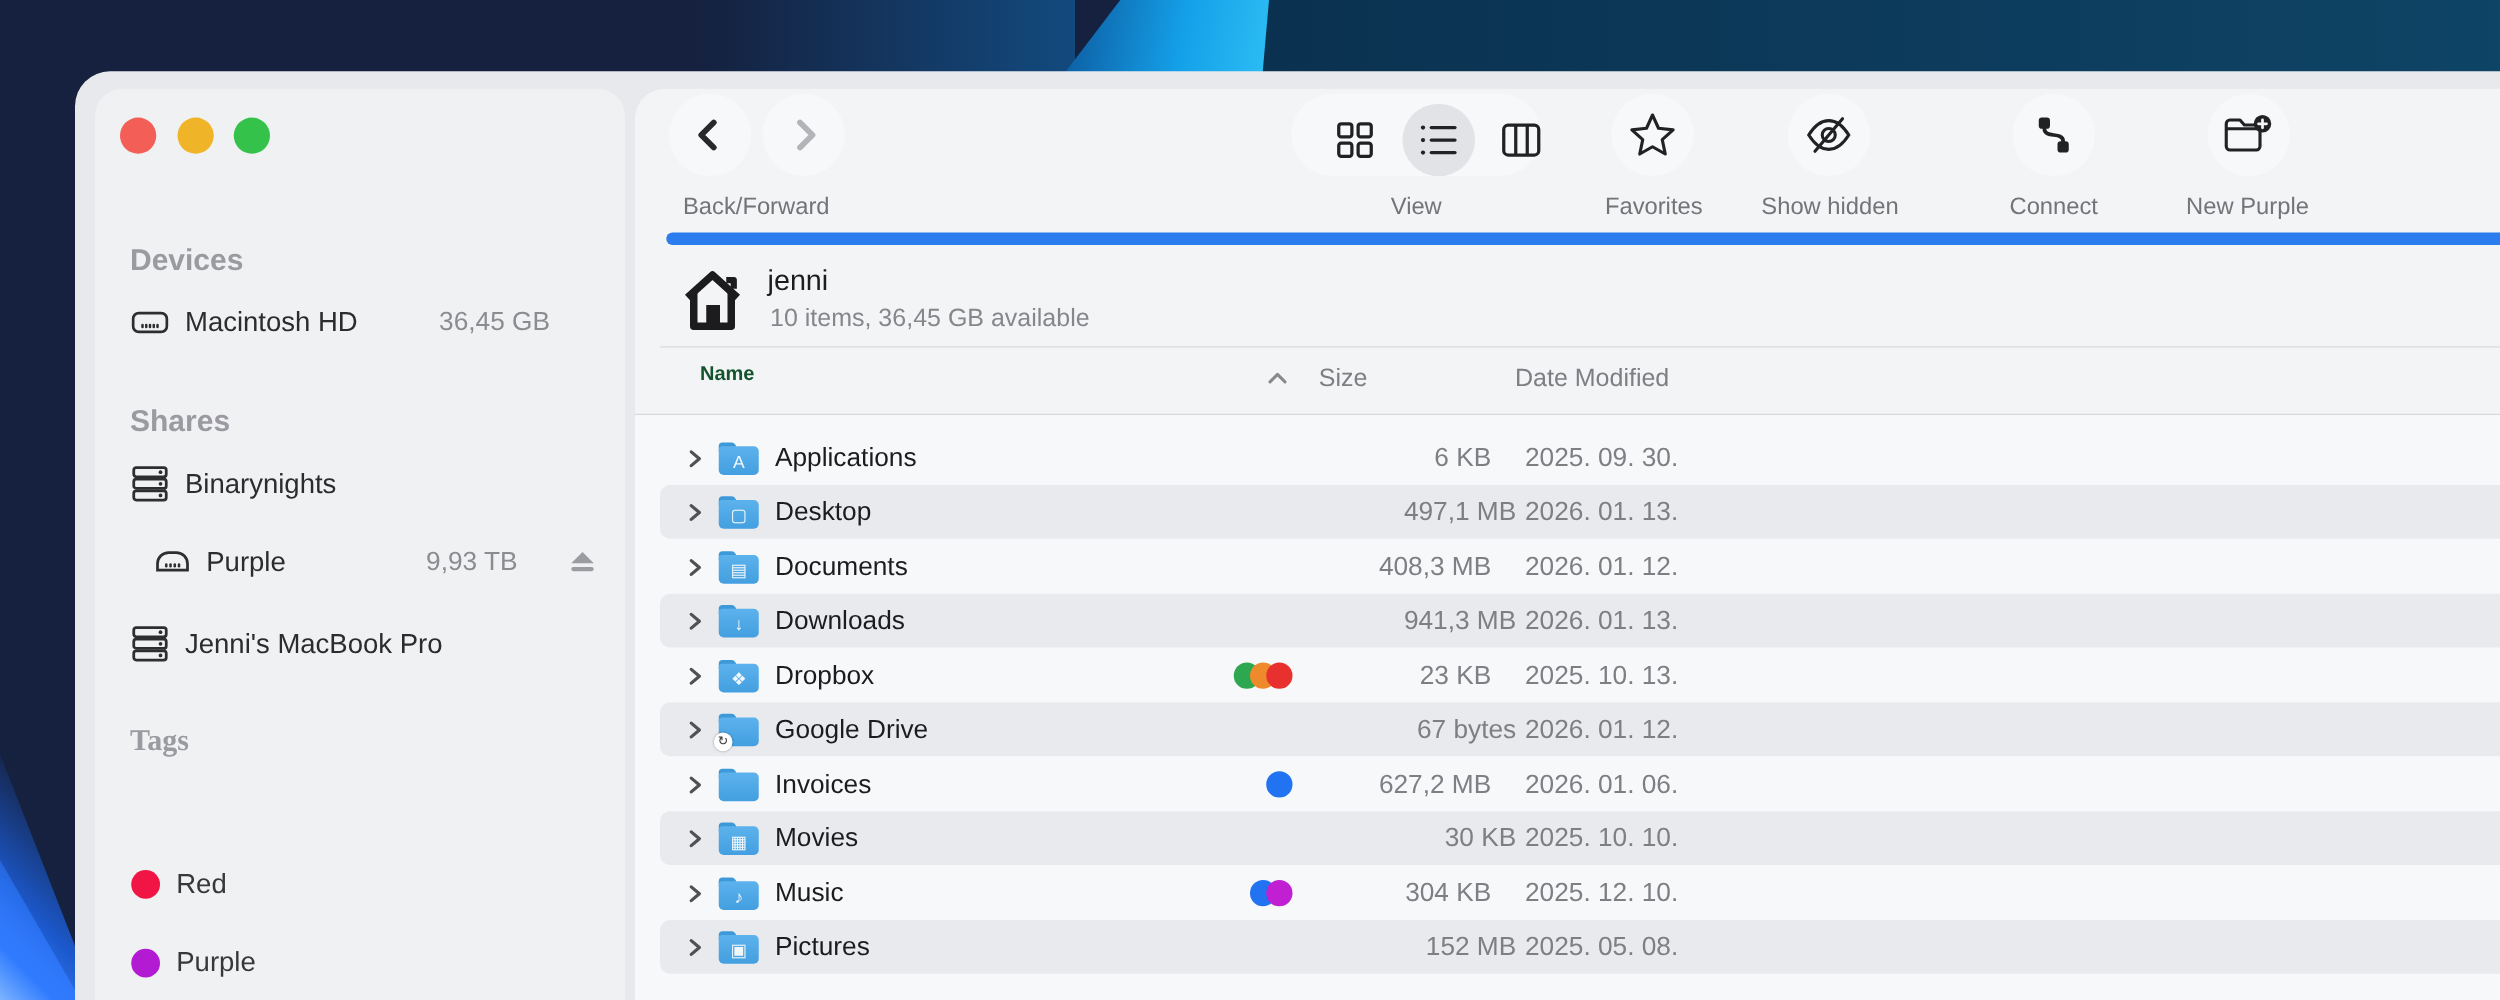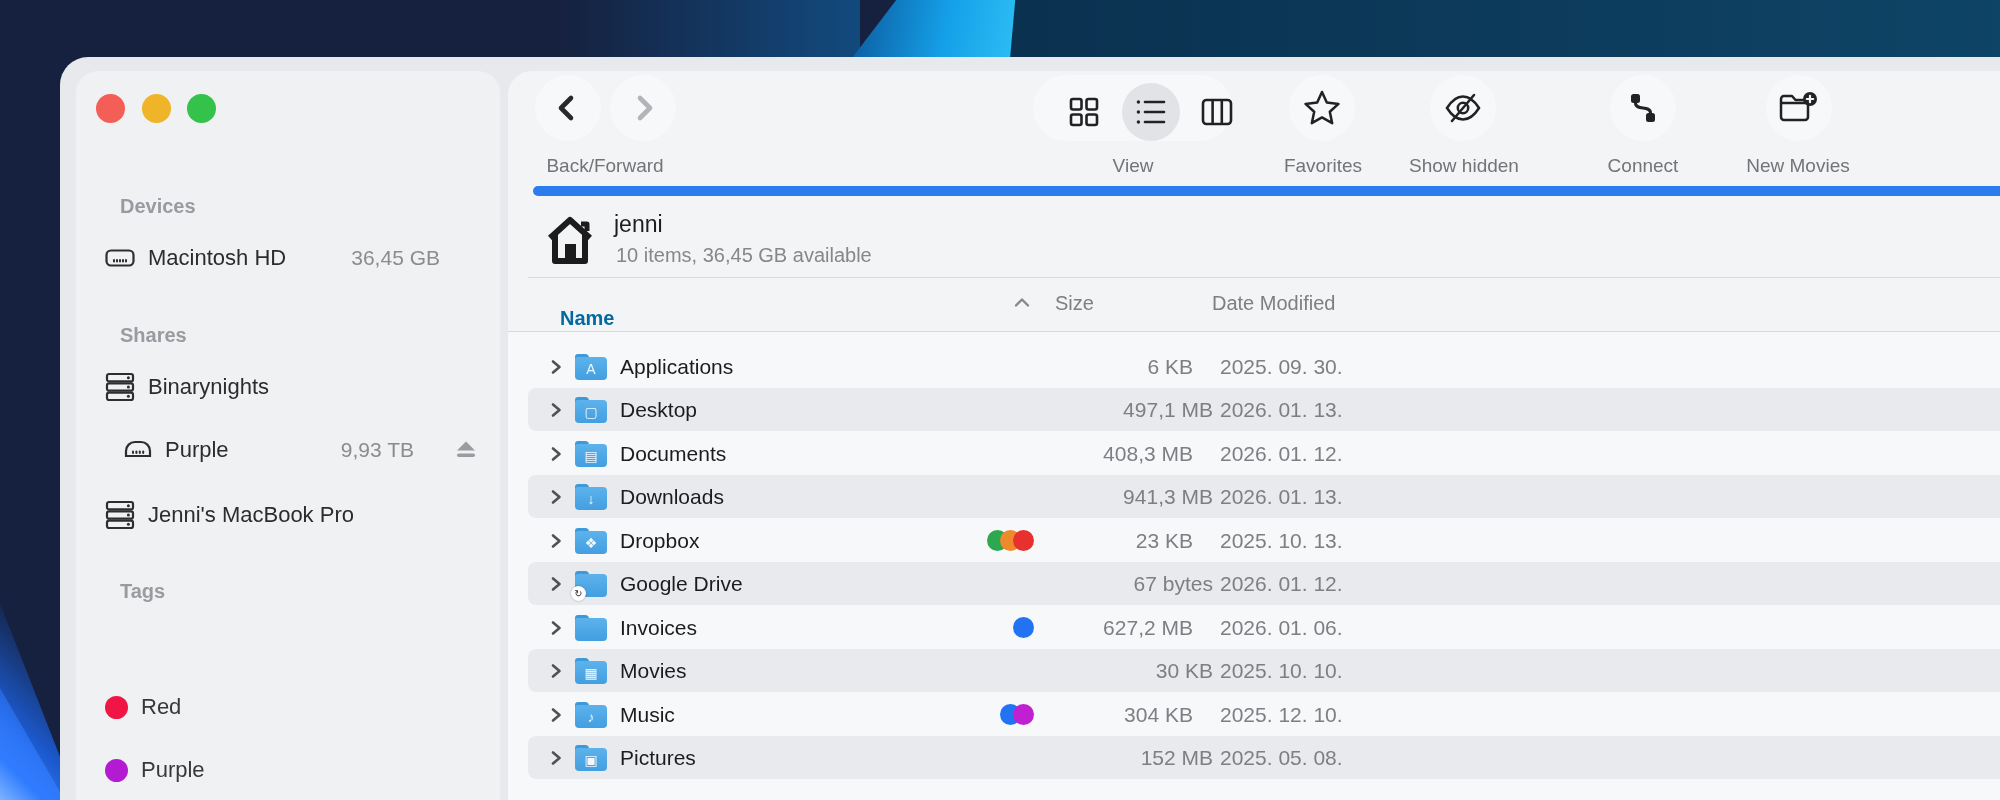--- a/index.html
+++ b/index.html
@@ -29,21 +29,21 @@
   #sidebar-panel{position:absolute;left:16px;top:14px;width:424px;bottom:0;
     background:#eff1f3;border-radius:22px 22px 0 0;}
   #content-panel{position:absolute;left:448px;top:14px;right:0;bottom:0;
     background:#f3f4f6;border-radius:24px 0 0 0;}
   
   .tl{position:absolute;width:29px;height:29px;border-radius:50%;top:23px;}
   .tl.red{left:20px;background:#f35e56;}
   .tl.yellow{left:66px;background:#f0b428;}
   .tl.green{left:111px;background:#35c24a;}
   
-  .side-label{position:absolute;left:28px;font-size:20px;font-weight:700;color:#9a9aa0;margin-left:16px;}
+  .side-label{position:absolute;left:28px;font-size:24px;font-weight:700;color:#9a9aa0;}
   .side-item{position:absolute;left:0;width:424px;height:44px;}
   .side-item .sicon{position:absolute;left:29px;top:7px;width:30px;height:30px;}
   .side-item .stext{position:absolute;left:72px;top:0;line-height:44px;font-size:22px;color:#2c2c2f;white-space:nowrap;}
   .side-item .sval{position:absolute;right:60px;top:0;line-height:44px;font-size:21px;color:#8b8b90;}
   .side-item.indent .sicon{left:47px;}
   .side-item.indent .stext{left:89px;}
   .eject{position:absolute;right:23px;top:11px;width:22px;height:22px;}
   .tagdot{position:absolute;left:29px;top:11px;width:23px;height:23px;border-radius:50%;}
   .side-item .tagtext{position:absolute;left:65px;top:0;line-height:44px;font-size:22px;color:#38383b;}
   
@@ -55,21 +55,21 @@
     display:flex;align-items:center;justify-content:center;}
   .seg.selected{background:#e2e3e6;}
   
   #accent-bar{position:absolute;left:25px;right:0;top:115px;height:10px;border-radius:5px 0 0 5px;}
   
   #home-icon{position:absolute;left:35px;top:141px;width:54px;height:56px;}
   #path-title{position:absolute;left:106px;top:140px;font-size:23px;color:#1d1d1f;}
   #path-sub{position:absolute;left:108px;top:173px;font-size:20px;color:#86868b;}
   .hsep{position:absolute;left:20px;right:0;height:1px;background:#d8d9db;}
   
-  .col-name{position:absolute;left:52px;top:236px;font-size:20px;font-weight:700;color:#0369a1;}
+  .col-name{position:absolute;left:52px;top:220px;font-size:16px;font-weight:700;color:#14532d;}
   .sort-caret{position:absolute;left:505px;top:226px;}
   .col-size{position:absolute;left:547px;top:221px;font-size:20px;color:#7e7e83;}
   .col-date{position:absolute;left:704px;top:221px;font-size:20px;color:#7e7e83;}
   
   #list{position:absolute;left:0;right:0;top:261px;bottom:0;background:#f7f8fa;}
   .frow{position:absolute;left:0;right:0;height:43px;}
   .frow.alt{left:20px;background:#e9eaed;border-radius:8px 0 0 8px;}
   .frow .disc{position:absolute;left:42px;top:14px;width:12px;height:16px;}
   .frow.alt .disc{left:22px;}
   .frow .fname{position:absolute;left:112px;top:0;line-height:43px;font-size:21px;color:#1c1c1e;white-space:nowrap;}
@@ -178,21 +178,21 @@
           <g fill="#2e2e31" stroke="none">
             <circle cx="23.4" cy="5.7" r="1.5"></circle>
               <circle cx="23.4" cy="15" r="1.5"></circle>
               <circle cx="23.4" cy="24.3" r="1.5"></circle>
           </g>
         </svg>
       </span>
       <span class="stext">Jenni's MacBook Pro</span>
     </div>
 
-    <div class="side-label" style="top:509px;">Tags</div>
+    <div class="side-label" style="top:509px;font-family:Liberation Serif, serif;">Tags</div>
 
     <div class="side-item" style="top:614px;">
       <span class="tagdot" style="background: rgb(240, 21, 68);"></span>
       <span class="tagtext">Red</span>
     </div>
     <div class="side-item" style="top:677px;">
       <span class="tagdot" style="background: rgb(179, 27, 211);"></span>
       <span class="tagtext">Purple</span>
     </div>
   </div>
@@ -287,21 +287,21 @@
           <path d="M3,9 a3,3 0 0 1 3,-3 h8 l3.5,4 H27 a3,3 0 0 1 3,3 v14 a3,3 0 0 1 -3,3 H6 a3,3 0 0 1 -3,-3 Z"></path>
           <path d="M3,13 h27"></path>
           <circle cx="32" cy="9" r="7" fill="#222225" stroke="none"></circle>
           <g stroke="#f3f4f6" stroke-width="2.2" stroke-linecap="round">
             <line x1="32" y1="5.8" x2="32" y2="12.2"></line>
             <line x1="28.8" y1="9" x2="35.2" y2="9"></line>
           </g>
         </svg>
       </span>
     </div>
-    <div class="tb-label" style="left:1290px;">New Movies</div>
+    <div class="tb-label" style="left:1290px;">New Purple</div>
 
     <div id="accent-bar" style="background: rgb(43, 124, 238);"></div>
 
     <span id="home-icon">
       <svg width="54" height="56" viewBox="0 0 54 56" fill="none" stroke="#1c1c1e" stroke-width="6" stroke-linejoin="round">
         <path d="M7,26 L27,8 L47,26"></path>
         <path d="M12,22 V49 H42 V22"></path>
         <path d="M38,12 h6 v7" stroke-width="5"></path>
         <rect x="22" y="32" width="11" height="17" fill="#1c1c1e" stroke="none"></rect>
       </svg>

